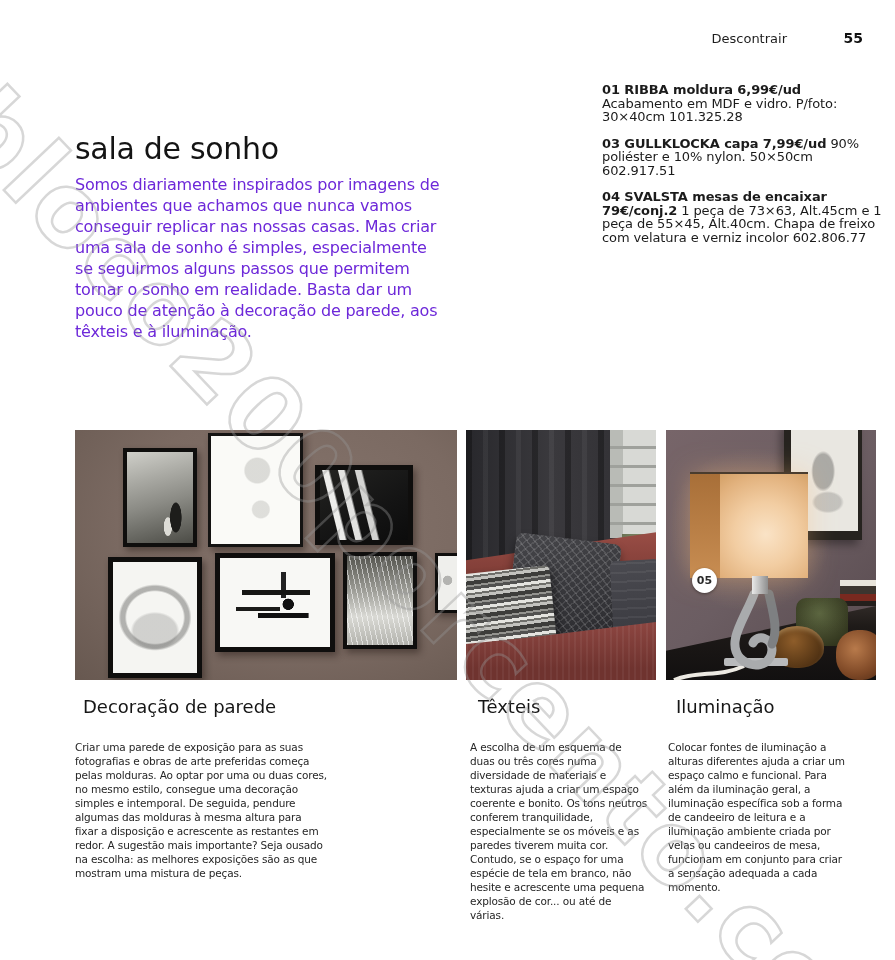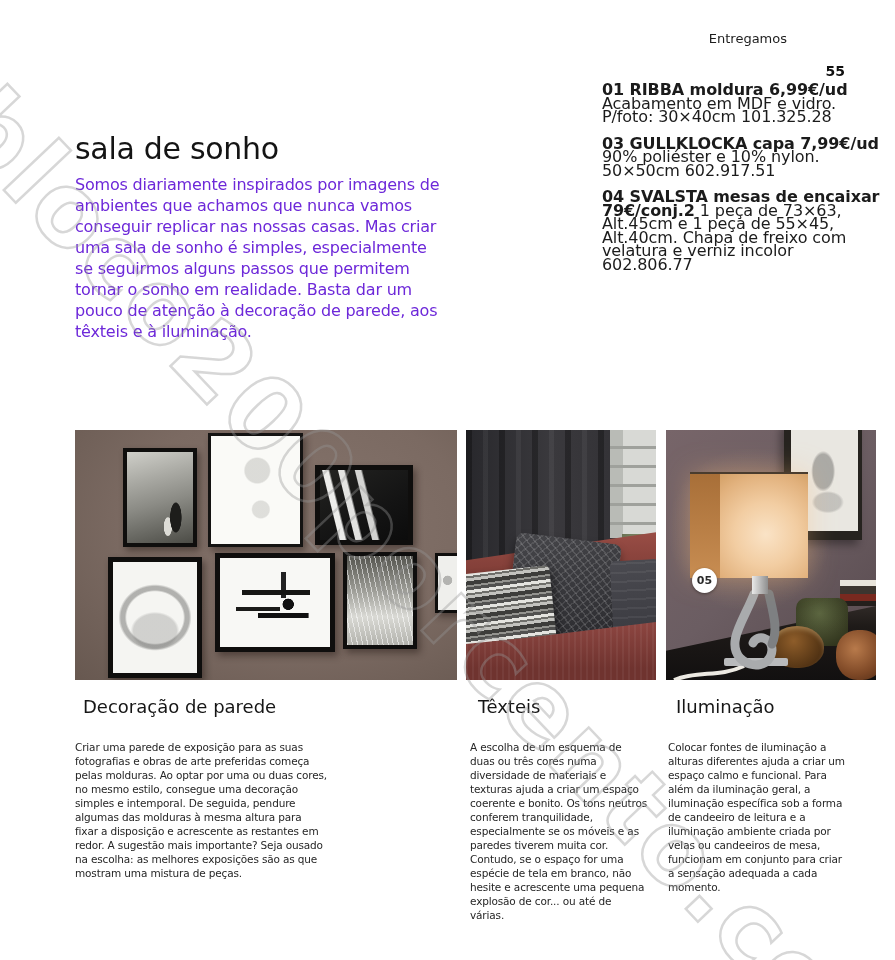--- a/index.html
+++ b/index.html
@@ -1,27 +1,27 @@
 <!DOCTYPE html>
 <html><head>
 <meta charset="utf-8">
 <style>
   html,body{margin:0;padding:0;background:#e9e9e9;}
   .page{position:relative;width:895px;height:960px;background:#ffffff;overflow:hidden;
         font-family:"DejaVu Sans","Liberation Sans",sans-serif;color:#1c1c1c;}
   
   .hdr-label{position:absolute;top:31px;right:108px;font-size:13px;color:#1d1d1d;}
-  .hdr-num{position:absolute;top:30px;right:50px;font-size:14px;font-weight:bold;color:#111;margin-top:33px;}
+  .hdr-num{position:absolute;top:30px;right:32px;font-size:14px;font-weight:bold;color:#111;}
   
   .title{position:absolute;left:75px;top:76px;width:420px;font-size:30px;line-height:35px;
          font-weight:400;color:#141414;letter-spacing:-0.3px;}
   .intro{position:absolute;left:75px;top:158px;width:370px;font-size:16px;line-height:21px;
          color:#6d28d9;letter-spacing:-0.2px;}
   
-  .products{position:absolute;left:602px;top:83px;width:280px;font-size:16px;line-height:13.5px;
+  .products{position:absolute;left:602px;top:83px;width:280px;font-size:13px;line-height:13.5px;
             color:#1b1b1b;letter-spacing:-0.1px;}
   .prod{margin:0 0 13px 0;}
   .prod b{font-weight:bold;}
   
   .photo{position:absolute;top:430px;height:250px;overflow:hidden;}
   
   .ph1{left:75px;width:382px;background:radial-gradient(ellipse at 58% 38%, #85746c 0%, #7b6a62 55%, #675850 100%);}
   .frame{position:absolute;background:#0f0e0d;box-shadow:3px 4px 7px rgba(30,20,15,.45);}
   .art{position:absolute;}
   .f1{left:48px;top:18px;width:74px;height:99px;}
@@ -131,21 +131,21 @@
   
   .watermark{position:absolute;left:14px;top:66px;font-size:100px;font-weight:bold;letter-spacing:3px;
       white-space:nowrap;color:transparent;-webkit-text-stroke:2.5px rgba(150,150,150,.38);
       transform:rotate(46.5deg);transform-origin:0 0;pointer-events:none;z-index:50;}
 </style>
 </head>
 <body>
 
 <div class="page">
 
-  <div class="hdr-label">Entregamos</div>
+  <div class="hdr-label">Descontrair</div>
   <div class="hdr-num">55</div>
 
   <h1 class="title"><br><span>sala de sonho</span></h1>
 
   <p class="intro">Somos diariamente inspirados por imagens de ambientes que achamos que nunca vamos conseguir replicar nas nossas casas. Mas criar uma sala de sonho é simples, especialmente se seguirmos alguns passos que permitem tornar o sonho em realidade. Basta dar um pouco de atenção à decoração de parede, aos têxteis e à iluminação.</p>
 
   <div class="products">
     <p class="prod"><b>01 RIBBA moldura 6,99€/ud</b><span> Acabamento em MDF e vidro. P/foto: 30×40cm 101.325.28</span></p>
     <p class="prod"><b>03 GULLKLOCKA capa 7,99€/ud</b><span> 90% poliéster e 10% nylon. 50×50cm 602.917.51</span></p>
     <p class="prod"><b>04 SVALSTA mesas de encaixar 79€/conj.2</b><span> 1 peça de 73×63, Alt.45cm e 1 peça de 55×45, Alt.40cm. Chapa de freixo com velatura e verniz incolor 602.806.77</span></p>

